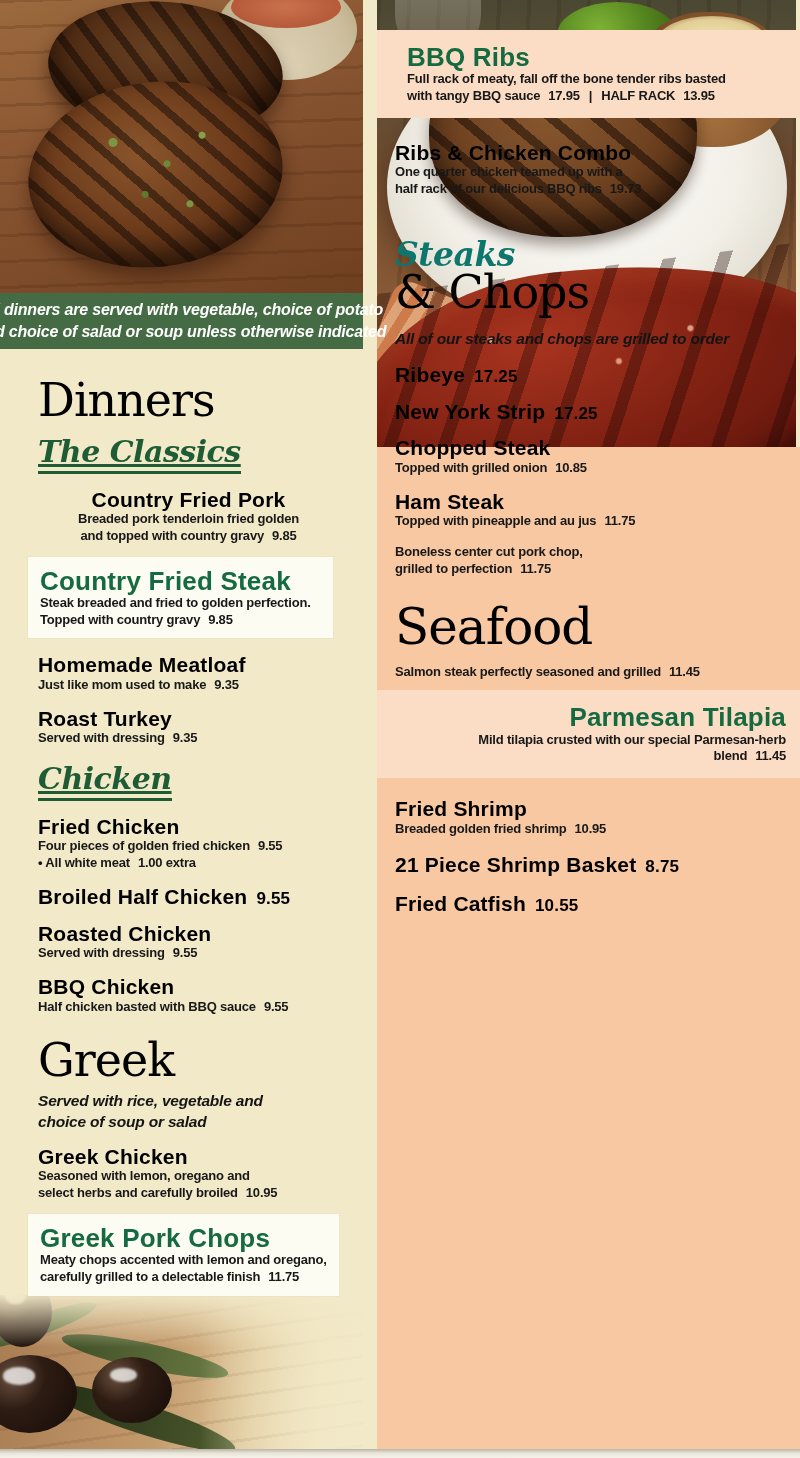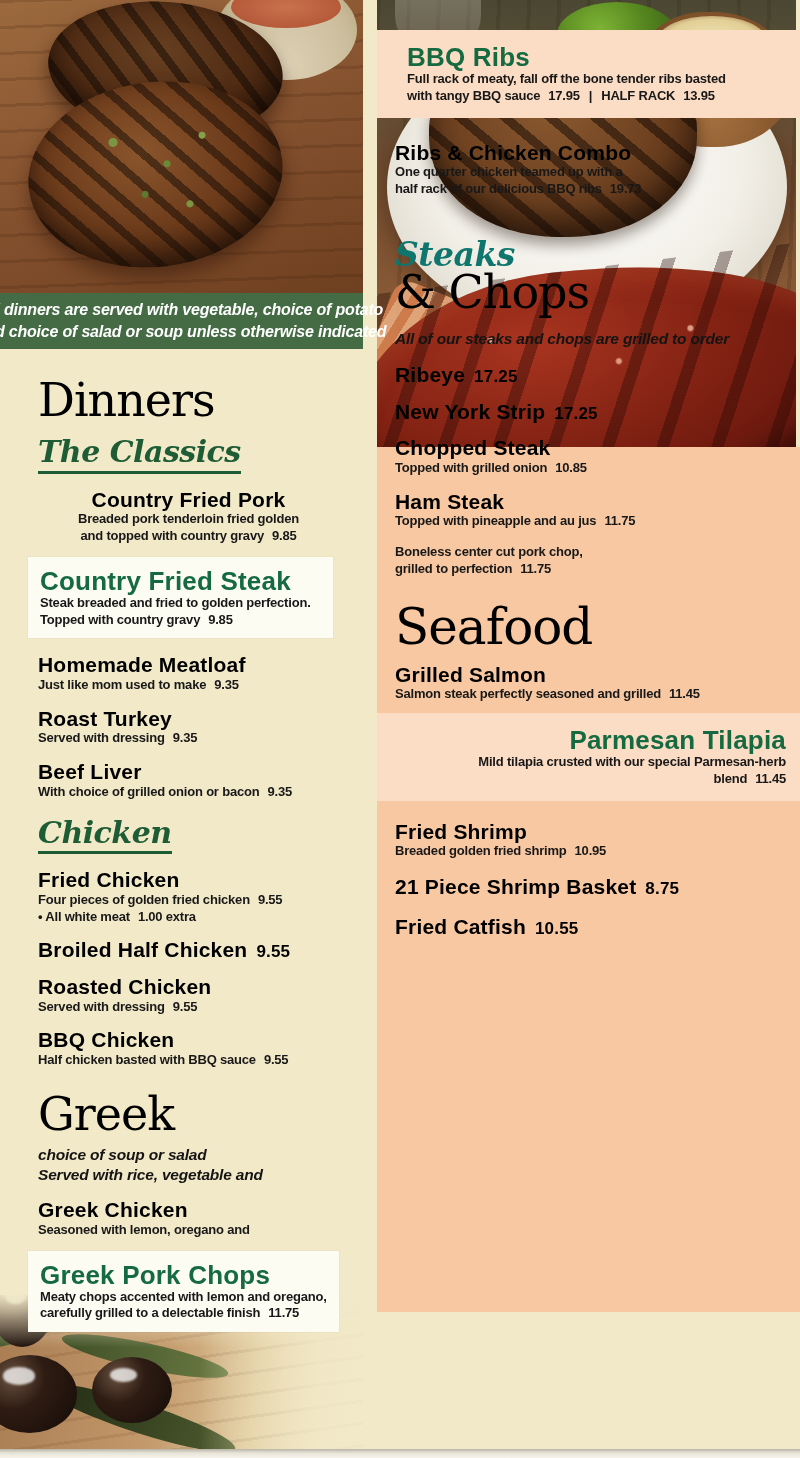--- a/index.html
+++ b/index.html
@@ -8,21 +8,21 @@
 
   
   .nm{font-weight:bold;font-size:21px;color:#000000;letter-spacing:.2px;line-height:1.08;}
   .nm.green{color:#156a41;font-size:26px;}
   .ds{font-weight:bold;font-size:13px;color:#181818;line-height:1.29;letter-spacing:-.2px;}
   .pr{margin-left:8px;white-space:nowrap;}
   .np{font-size:17px;margin-left:9px;}
   .sep{margin-left:9px;}
   .item{margin-top:14px;position:relative;z-index:2;}
   .h-serif{font-family:"DejaVu Serif",serif;font-weight:normal;color:#000000;font-size:46px;line-height:1;margin:0;letter-spacing:-1px;}
-  .h-script{font-family:"DejaVu Serif",serif;font-style:italic;font-weight:bold;color:#1d5c35;font-size:30px;line-height:1.05;display:inline-block;border-bottom:3px solid #1d5c35;padding-bottom:3px;margin:0;letter-spacing:-.5px;}
+  .h-script{font-family:"DejaVu Serif",serif;font-style:italic;font-weight:bold;color:#1d5c35;font-size:30px;line-height:1.05;display:inline-block;border-bottom:3px solid #1d5c35;padding-bottom:3px;margin:0;letter-spacing:-.5px;text-decoration:underline;}
   .note-it{font-style:italic;font-weight:bold;font-size:15.5px;color:#141414;line-height:1.3;letter-spacing:-.2px;}
 
   
   .left-col{position:absolute;left:0;top:0;width:363px;height:1458px;}
   .left-content{position:relative;z-index:2;padding:0 24px 0 38px;}
 
   .photo{position:absolute;overflow:hidden;}
   .photo > div{position:absolute;}
 
   
@@ -68,21 +68,21 @@
   .o-leaf.l2{width:200px;height:30px;left:40px;top:108px;transform:rotate(18deg);background:linear-gradient(90deg,#222b14,#4e5c2e);}
   .o-leaf.l3{width:120px;height:20px;left:-20px;top:20px;transform:rotate(-20deg);}
   .o-olive{border-radius:50%;background:radial-gradient(circle at 32% 28%,#6a5140 0%,#2e1c13 38%,#140b07 100%);}
   .o-olive.ov1{width:95px;height:78px;left:-18px;top:60px;}
   .o-olive.ov2{width:80px;height:66px;left:92px;top:62px;}
   .o-olive.ov3{width:60px;height:70px;left:-8px;top:-18px;}
   .o-olive::before{content:"";position:absolute;left:22%;top:16%;width:34%;height:22%;border-radius:50%;background:rgba(255,255,255,.75);filter:blur(1px);}
   .o-fade{position:absolute;inset:0;background:linear-gradient(to bottom,rgba(242,233,200,.95) 0%,rgba(242,233,200,0) 34%),linear-gradient(to right,rgba(242,233,200,0) 55%,rgba(242,233,200,.85) 88%);}
 
   
-  .right-col{position:absolute;left:377px;top:0;width:423px;height:1312px;background:#f8c8a2;}
+  .right-col{position:absolute;left:377px;top:0;width:423px;height:1458px;background:#f8c8a2;}
   .right-content{position:relative;z-index:2;padding:0 14px 0 18px;}
 
   
   .steak{left:0;top:0;width:423px;height:447px;border-right:4px solid #f2e9c8;box-sizing:border-box;
     background:
       repeating-linear-gradient(92deg,rgba(40,25,10,.15) 0 4px,transparent 4px 30px),
       linear-gradient(to bottom,#4a4732 0%,#5d5138 16%,#6e4a2e 38%,#8a5a36 68%,#9c6a40 100%);}
   .s-glass{left:18px;top:-6px;width:86px;height:64px;border-radius:0 0 60px 60px;
     background:linear-gradient(to bottom,rgba(225,215,205,.30),rgba(225,215,205,.12));}
   .s-glass::after{content:"";position:absolute;left:40px;top:62px;width:5px;height:70px;background:rgba(225,215,205,.35);}
@@ -173,24 +173,20 @@
       <div class="item" style="margin-top:16px;">
         <div class="nm">Homemade Meatloaf</div>
         <div class="ds"><span>Just like mom used to make</span><span class="pr">9.35</span></div>
       </div>
 
       <div class="item">
         <div class="nm">Roast Turkey</div>
         <div class="ds"><span>Served with dressing</span><span class="pr">9.35</span></div>
       </div>
 
-      <div class="item">
-        <div class="nm">Beef Liver</div>
-        <div class="ds"><span>With choice of grilled onion or bacon</span><span class="pr">9.35</span></div>
-      </div>
 
       <div style="margin-top:16px;">
         <h2 class="h-script">Chicken</h2>
       </div>
 
       <div class="item" style="margin-top:15px;">
         <div class="nm">Fried Chicken</div>
         <div class="ds"><span>Four pieces of golden fried chicken</span><span class="pr">9.55</span></div>
         <div class="ds"><span>• All white meat</span><span class="pr">1.00 extra</span></div>
       </div>
@@ -205,27 +201,28 @@
       </div>
 
       <div class="item">
         <div class="nm">BBQ Chicken</div>
         <div class="ds"><span>Half chicken basted with BBQ sauce</span><span class="pr">9.55</span></div>
       </div>
 
       <h1 class="h-serif" style="margin-top:22px;">Greek</h1>
 
       <div style="margin-top:8px;">
+        <div class="note-it">Served with rice, vegetable and</div>
         <div class="note-it">choice of soup or salad</div>
-        <div class="note-it">Served with rice, vegetable and</div>
       </div>
 
       <div class="item" style="margin-top:14px;">
         <div class="nm">Greek Chicken</div>
         <div class="ds">Seasoned with lemon, oregano and</div>
+        <div class="ds"><span>select herbs and carefully broiled</span><span class="pr">10.95</span></div>
       </div>
 
       <div class="hl-box" style="margin-top:12px;margin-right:0;">
         <div class="item">
           <div class="nm green">Greek Pork Chops</div>
           <div class="ds">Meaty chops accented with lemon and oregano,</div>
           <div class="ds"><span>carefully grilled to a delectable finish</span><span class="pr">11.75</span></div>
         </div>
       </div>
 
@@ -296,21 +293,20 @@
       </div>
 
       <div class="item">
         <div class="ds">Boneless center cut pork chop,</div>
         <div class="ds"><span>grilled to perfection</span><span class="pr">11.75</span></div>
       </div>
 
       <h1 class="h-serif" style="margin-top:24px;font-size:50px;">Seafood</h1>
 
       <div class="item" style="margin-top:12px;">
-        <div class="nm">Grilled Salmon</div>
         <div class="ds"><span>Salmon steak perfectly seasoned and grilled</span><span class="pr">11.45</span></div>
       </div>
 
       <div class="hl-box-r" style="margin-top:10px;text-align:right;">
         <div class="item">
           <div class="nm green">Parmesan Tilapia</div>
           <div class="ds"><span>Mild tilapia crusted with our special Parmesan-herb blend</span><span class="pr">11.45</span></div>
         </div>
       </div>
 

